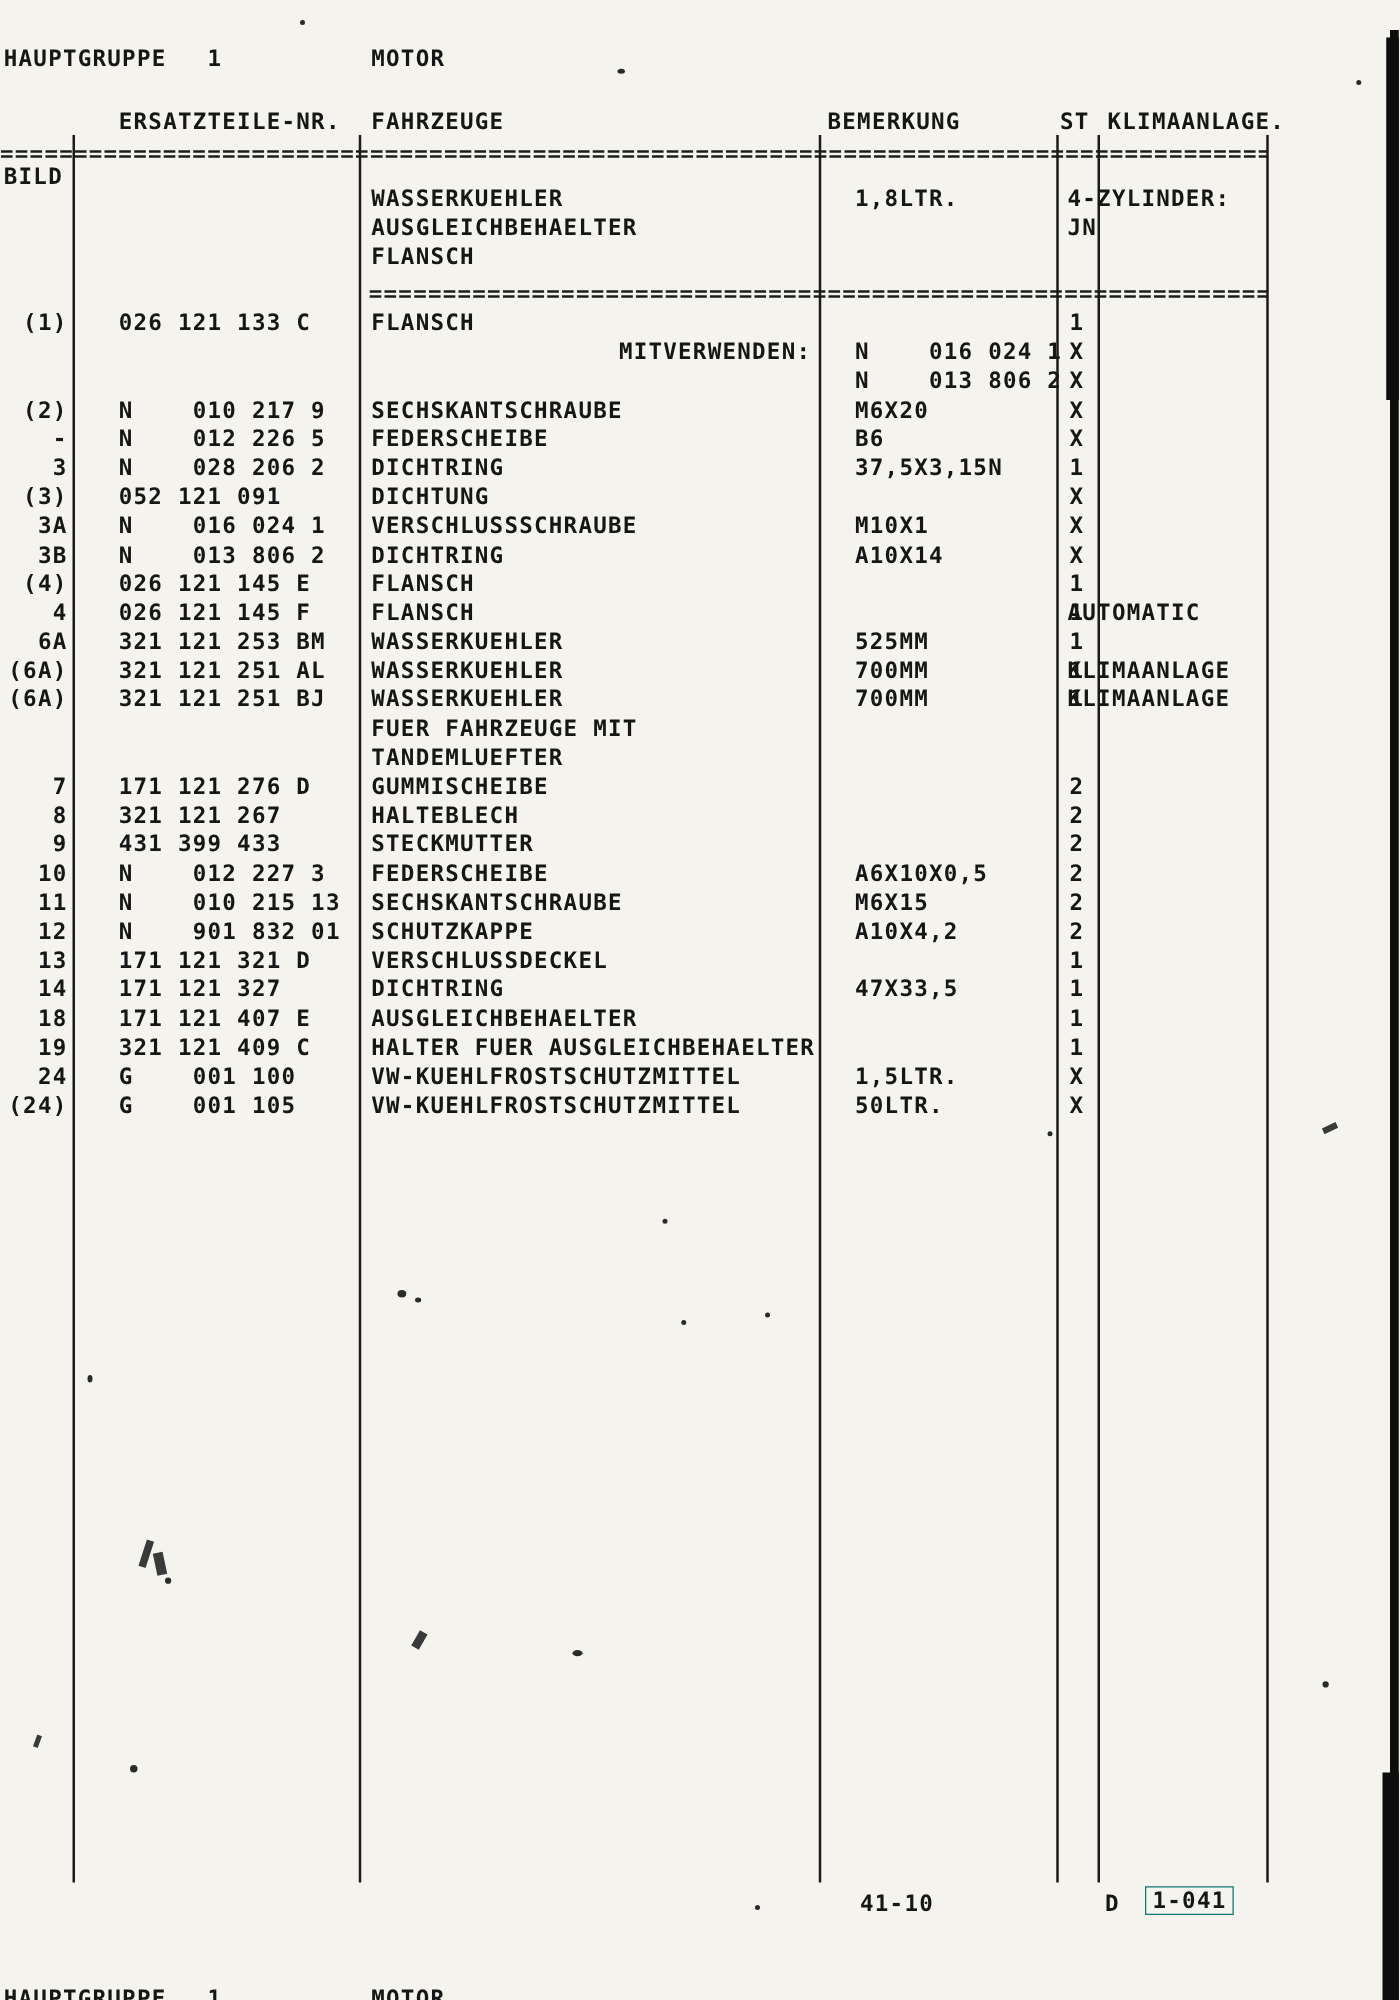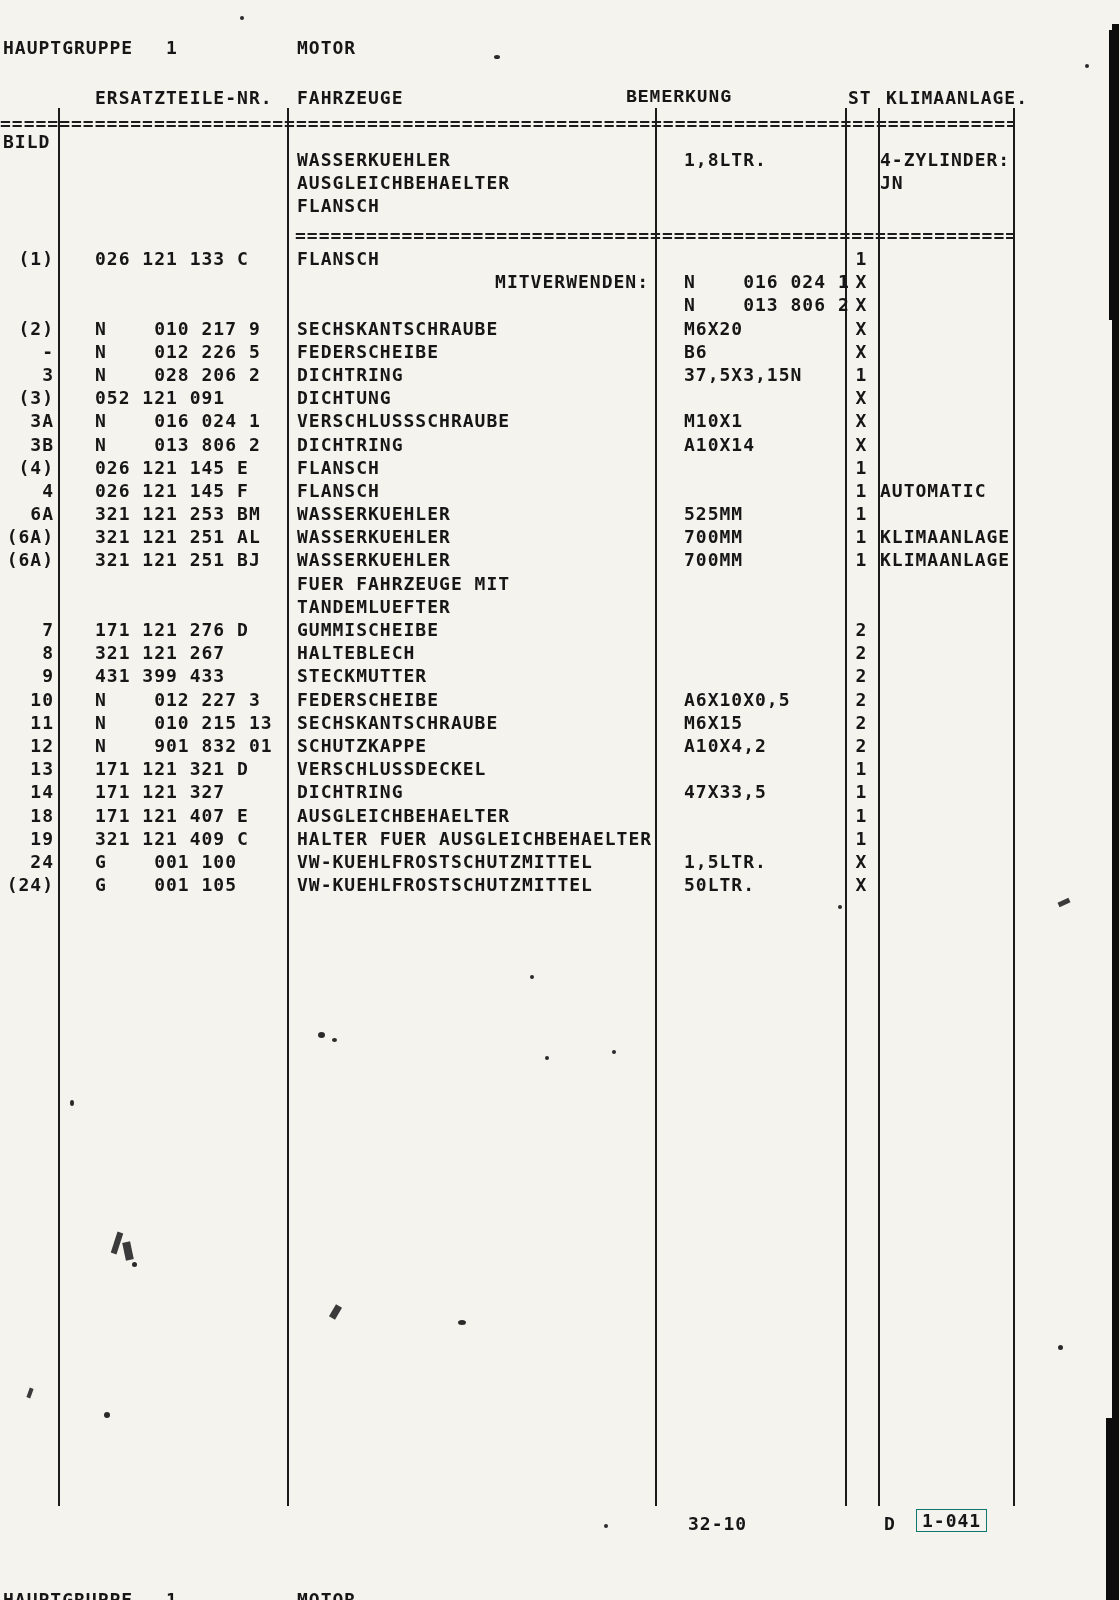--- a/index.html
+++ b/index.html
@@ -24,21 +24,21 @@
   
   .rows{position:absolute;left:0;width:1030px;}
   .row{position:relative;height:23.2px;}
   .cell{position:absolute;top:0;height:23px;}
   .c-bild{left:0;width:54px;text-align:right;}
   .c-nr{left:95px;width:190px;}
   .c-name{left:297px;width:352px;}
   .c-name.right{text-align:right;}
   .c-bem{left:684px;width:176px;}
   .c-st{left:845px;width:33px;text-align:center;}
-  .c-kenn{left:880px;width:130px;}
+  .c-kenn{left:854px;width:130px;}
   
   .code-box{display:inline-block;border:1px solid #0f766e;padding:0 5px;line-height:21px;}
   
   .scanbar{position:absolute;background:#0d0d0d;}
   .speck{position:absolute;background:#2a2a2a;border-radius:50%;}
   .smudge{position:absolute;background:#3a3a3a;}
 </style>
 </head>
 <body>
 
@@ -46,21 +46,21 @@
 
   
   <div class="abs" style="left:3px;top:36px;">HAUPTGRUPPE</div>
   <div class="abs" style="left:166px;top:36px;">1</div>
   <div class="abs" style="left:297px;top:36px;">MOTOR</div>
 
   
   <div class="abs" style="left:3px;top:90px;margin-top:40px;">BILD</div>
   <div class="abs" style="left:95px;top:86px;">ERSATZTEILE-NR.</div>
   <div class="abs" style="left:297px;top:86px;">FAHRZEUGE</div>
-  <div class="abs" style="left:626px;top:86px;font-family:Liberation Mono, monospace;">BEMERKUNG</div>
+  <div class="abs" style="left:662px;top:86px;">BEMERKUNG</div>
   <div class="abs" style="left:848px;top:86px;">ST</div>
   <div class="abs" style="left:886px;top:86px;">KLIMAANLAGE.</div>
 
   
   <div class="sep" id="sep-top" style="left:0;top:112px;width:1014px;">========================================================================================</div>
   <div class="sep" id="sep-section" style="left:295px;top:224px;width:719px;">===============================================================</div>
 
   
   <div class="vline" style="left:58px;"></div>
   <div class="vline" style="left:287px;"></div>
@@ -69,21 +69,21 @@
   <div class="vline" style="left:878px;"></div>
   <div class="vline" style="left:1013px;"></div>
 
   
   <div class="rows" id="section-rows" style="top:148px;"><div class="row"><div class="cell c-name">WASSERKUEHLER</div><div class="cell c-bem">1,8LTR.</div><div class="cell c-kenn">4-ZYLINDER:</div></div><div class="row"><div class="cell c-name">AUSGLEICHBEHAELTER</div><div class="cell c-kenn">JN</div></div><div class="row"><div class="cell c-name">FLANSCH</div></div></div>
 
   
   <div class="rows" id="data-rows" style="top:247px;"><div class="row"><div class="cell c-bild">(1)</div><div class="cell c-nr">026 121 133 C</div><div class="cell c-name">FLANSCH</div><div class="cell c-st">1</div></div><div class="row"><div class="cell c-name right">MITVERWENDEN:</div><div class="cell c-bem">N    016 024 1</div><div class="cell c-st">X</div></div><div class="row"><div class="cell c-bem">N    013 806 2</div><div class="cell c-st">X</div></div><div class="row"><div class="cell c-bild">(2)</div><div class="cell c-nr">N    010 217 9</div><div class="cell c-name">SECHSKANTSCHRAUBE</div><div class="cell c-bem">M6X20</div><div class="cell c-st">X</div></div><div class="row"><div class="cell c-bild">-</div><div class="cell c-nr">N    012 226 5</div><div class="cell c-name">FEDERSCHEIBE</div><div class="cell c-bem">B6</div><div class="cell c-st">X</div></div><div class="row"><div class="cell c-bild">3</div><div class="cell c-nr">N    028 206 2</div><div class="cell c-name">DICHTRING</div><div class="cell c-bem">37,5X3,15N</div><div class="cell c-st">1</div></div><div class="row"><div class="cell c-bild">(3)</div><div class="cell c-nr">052 121 091</div><div class="cell c-name">DICHTUNG</div><div class="cell c-st">X</div></div><div class="row"><div class="cell c-bild">3A</div><div class="cell c-nr">N    016 024 1</div><div class="cell c-name">VERSCHLUSSSCHRAUBE</div><div class="cell c-bem">M10X1</div><div class="cell c-st">X</div></div><div class="row"><div class="cell c-bild">3B</div><div class="cell c-nr">N    013 806 2</div><div class="cell c-name">DICHTRING</div><div class="cell c-bem">A10X14</div><div class="cell c-st">X</div></div><div class="row"><div class="cell c-bild">(4)</div><div class="cell c-nr">026 121 145 E</div><div class="cell c-name">FLANSCH</div><div class="cell c-st">1</div></div><div class="row"><div class="cell c-bild">4</div><div class="cell c-nr">026 121 145 F</div><div class="cell c-name">FLANSCH</div><div class="cell c-st">1</div><div class="cell c-kenn">AUTOMATIC</div></div><div class="row"><div class="cell c-bild">6A</div><div class="cell c-nr">321 121 253 BM</div><div class="cell c-name">WASSERKUEHLER</div><div class="cell c-bem">525MM</div><div class="cell c-st">1</div></div><div class="row"><div class="cell c-bild">(6A)</div><div class="cell c-nr">321 121 251 AL</div><div class="cell c-name">WASSERKUEHLER</div><div class="cell c-bem">700MM</div><div class="cell c-st">1</div><div class="cell c-kenn">KLIMAANLAGE</div></div><div class="row"><div class="cell c-bild">(6A)</div><div class="cell c-nr">321 121 251 BJ</div><div class="cell c-name">WASSERKUEHLER</div><div class="cell c-bem">700MM</div><div class="cell c-st">1</div><div class="cell c-kenn">KLIMAANLAGE</div></div><div class="row"><div class="cell c-name">FUER FAHRZEUGE MIT</div></div><div class="row"><div class="cell c-name">TANDEMLUEFTER</div></div><div class="row"><div class="cell c-bild">7</div><div class="cell c-nr">171 121 276 D</div><div class="cell c-name">GUMMISCHEIBE</div><div class="cell c-st">2</div></div><div class="row"><div class="cell c-bild">8</div><div class="cell c-nr">321 121 267</div><div class="cell c-name">HALTEBLECH</div><div class="cell c-st">2</div></div><div class="row"><div class="cell c-bild">9</div><div class="cell c-nr">431 399 433</div><div class="cell c-name">STECKMUTTER</div><div class="cell c-st">2</div></div><div class="row"><div class="cell c-bild">10</div><div class="cell c-nr">N    012 227 3</div><div class="cell c-name">FEDERSCHEIBE</div><div class="cell c-bem">A6X10X0,5</div><div class="cell c-st">2</div></div><div class="row"><div class="cell c-bild">11</div><div class="cell c-nr">N    010 215 13</div><div class="cell c-name">SECHSKANTSCHRAUBE</div><div class="cell c-bem">M6X15</div><div class="cell c-st">2</div></div><div class="row"><div class="cell c-bild">12</div><div class="cell c-nr">N    901 832 01</div><div class="cell c-name">SCHUTZKAPPE</div><div class="cell c-bem">A10X4,2</div><div class="cell c-st">2</div></div><div class="row"><div class="cell c-bild">13</div><div class="cell c-nr">171 121 321 D</div><div class="cell c-name">VERSCHLUSSDECKEL</div><div class="cell c-st">1</div></div><div class="row"><div class="cell c-bild">14</div><div class="cell c-nr">171 121 327</div><div class="cell c-name">DICHTRING</div><div class="cell c-bem">47X33,5</div><div class="cell c-st">1</div></div><div class="row"><div class="cell c-bild">18</div><div class="cell c-nr">171 121 407 E</div><div class="cell c-name">AUSGLEICHBEHAELTER</div><div class="cell c-st">1</div></div><div class="row"><div class="cell c-bild">19</div><div class="cell c-nr">321 121 409 C</div><div class="cell c-name">HALTER FUER AUSGLEICHBEHAELTER</div><div class="cell c-st">1</div></div><div class="row"><div class="cell c-bild">24</div><div class="cell c-nr">G    001 100</div><div class="cell c-name">VW-KUEHLFROSTSCHUTZMITTEL</div><div class="cell c-bem">1,5LTR.</div><div class="cell c-st">X</div></div><div class="row"><div class="cell c-bild">(24)</div><div class="cell c-nr">G    001 105</div><div class="cell c-name">VW-KUEHLFROSTSCHUTZMITTEL</div><div class="cell c-bem">50LTR.</div><div class="cell c-st">X</div></div></div>
 
   
-  <div class="abs" style="left:688px;top:1512px;">32-10</div>
+  <div class="abs" style="left:688px;top:1512px;">41-10</div>
   <div class="abs" style="left:884px;top:1512px;">D</div>
   <div class="abs" style="left:916px;top:1509px;"><span class="code-box">1-041</span></div>
 
   
   <div class="abs" style="left:3px;top:1588px;">HAUPTGRUPPE</div>
   <div class="abs" style="left:166px;top:1588px;">1</div>
   <div class="abs" style="left:297px;top:1588px;">MOTOR</div>
 
   
   <div class="scanbar" style="left:1112px;top:24px;width:7px;height:1576px;"></div>

